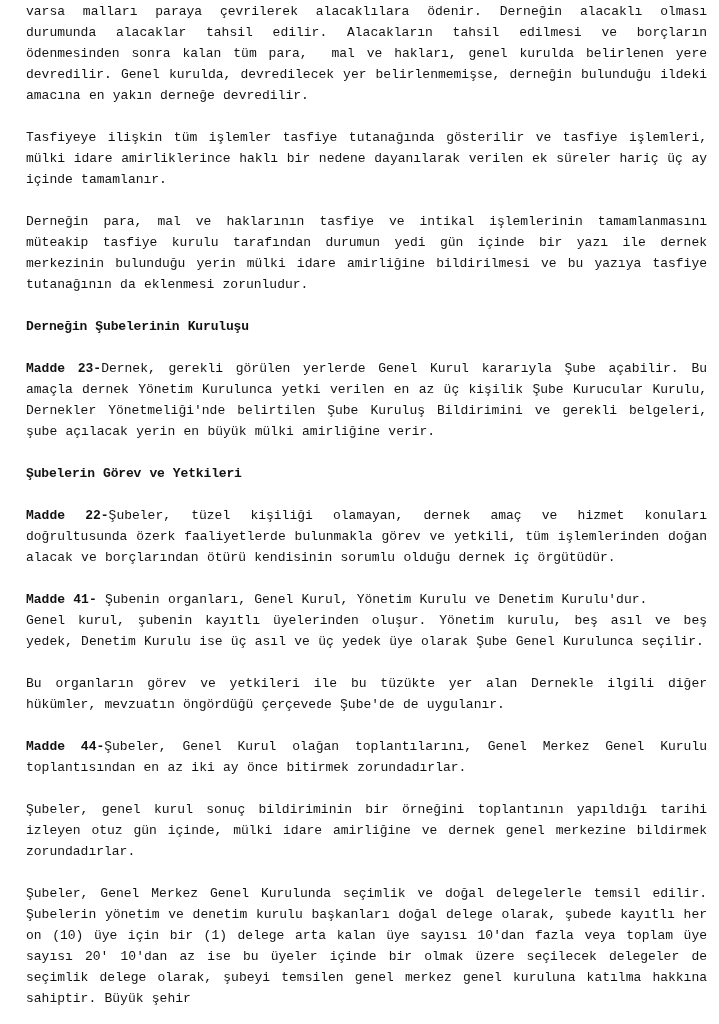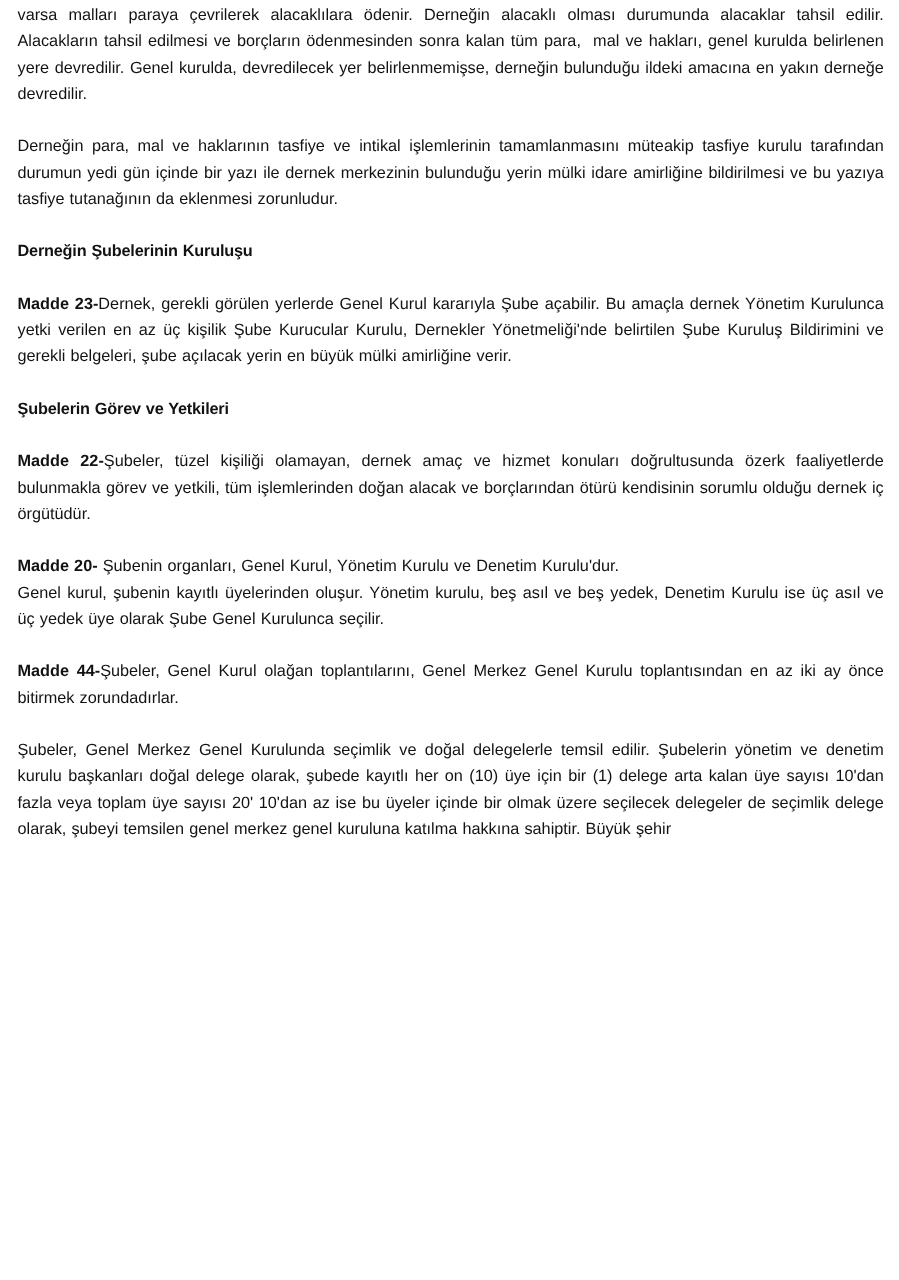--- a/index.html
+++ b/index.html
@@ -15,40 +15,44 @@
     color: #121212;
   }
   .page {
     box-sizing: border-box;
     width: 719px;
     padding: 1px 12px 0 10px;
   }
   .para, .heading {
     font-size: 13px;
     line-height: 21px;
-    margin: 0 0 21px 4px;
+    margin: 0 0 21px 16px;
     text-align: justify;
     white-space: pre-wrap;
     word-spacing: 0.5px;
+    font-family: Liberation Mono, monospace;
   }
   .heading {
     font-weight: bold;
     letter-spacing: -0.15px;
   }
   .bold {
     font-weight: bold;
   }
 </style>
 </head>
 <body>
 
 <main class="page">
     <p class="para"><span>varsa malları paraya çevrilerek alacaklılara ödenir. Derneğin alacaklı olması durumunda alacaklar tahsil edilir. Alacakların tahsil edilmesi ve borçların ödenmesinden sonra kalan tüm para,  mal ve hakları, genel kurulda belirlenen yere devredilir. Genel kurulda, devredilecek yer belirlenmemişse, derneğin bulunduğu ildeki amacına en yakın derneğe devredilir.</span></p>
+    <p class="para"><span>Tasfiyeye ilişkin tüm işlemler tasfiye tutanağında gösterilir ve tasfiye işlemleri, mülki idare amirliklerince haklı bir nedene dayanılarak verilen ek süreler hariç üç ay içinde tamamlanır.</span></p>
     <p class="para"><span>Derneğin para, mal ve haklarının tasfiye ve intikal işlemlerinin tamamlanmasını müteakip tasfiye kurulu tarafından durumun yedi gün içinde bir yazı ile dernek merkezinin bulunduğu yerin mülki idare amirliğine bildirilmesi ve bu yazıya tasfiye tutanağının da eklenmesi zorunludur.</span></p>
     <h3 class="heading"><span class="bold">Derneğin Şubelerinin Kuruluşu</span></h3>
     <p class="para"><span class="bold">Madde 23-</span><span>Dernek, gerekli görülen yerlerde Genel Kurul kararıyla Şube açabilir. Bu amaçla dernek Yönetim Kurulunca yetki verilen en az üç kişilik Şube Kurucular Kurulu, Dernekler Yönetmeliği'nde belirtilen Şube Kuruluş Bildirimini ve gerekli belgeleri, şube açılacak yerin en büyük mülki amirliğine verir.</span></p>
     <h3 class="heading"><span class="bold">Şubelerin Görev ve Yetkileri</span></h3>
     <p class="para"><span class="bold">Madde 22-</span><span>Şubeler, tüzel kişiliği olamayan, dernek amaç ve hizmet konuları doğrultusunda özerk faaliyetlerde bulunmakla görev ve yetkili, tüm işlemlerinden doğan alacak ve borçlarından ötürü kendisinin sorumlu olduğu dernek iç örgütüdür.</span></p>
-    <p class="para"><span class="bold">Madde 20- </span><span>Şubenin organları, Genel Kurul, Yönetim Kurulu ve Denetim Kurulu'dur.
+    <p class="para"><span class="bold">Madde 41- </span><span>Şubenin organları, Genel Kurul, Yönetim Kurulu ve Denetim Kurulu'dur.
 Genel kurul, şubenin kayıtlı üyelerinden oluşur. Yönetim kurulu, beş asıl ve beş yedek, Denetim Kurulu ise üç asıl ve üç yedek üye olarak Şube Genel Kurulunca seçilir.</span></p>
+    <p class="para"><span>Bu organların görev ve yetkileri ile bu tüzükte yer alan Dernekle ilgili diğer hükümler, mevzuatın öngördüğü çerçevede Şube'de de uygulanır.</span></p>
     <p class="para"><span class="bold">Madde 44-</span><span>Şubeler, Genel Kurul olağan toplantılarını, Genel Merkez Genel Kurulu toplantısından en az iki ay önce bitirmek zorundadırlar.</span></p>
+    <p class="para"><span>Şubeler, genel kurul sonuç bildiriminin bir örneğini toplantının yapıldığı tarihi izleyen otuz gün içinde, mülki idare amirliğine ve dernek genel merkezine bildirmek zorundadırlar.</span></p>
     <p class="para"><span>Şubeler, Genel Merkez Genel Kurulunda seçimlik ve doğal delegelerle temsil edilir. Şubelerin yönetim ve denetim kurulu başkanları doğal delege olarak, şubede kayıtlı her on (10) üye için bir (1) delege arta kalan üye sayısı 10'dan fazla veya toplam üye sayısı 20' 10'dan az ise bu üyeler içinde bir olmak üzere seçilecek delegeler de seçimlik delege olarak, şubeyi temsilen genel merkez genel kuruluna katılma hakkına sahiptir. Büyük şehir</span></p>
   </main>
 
 </body></html>

